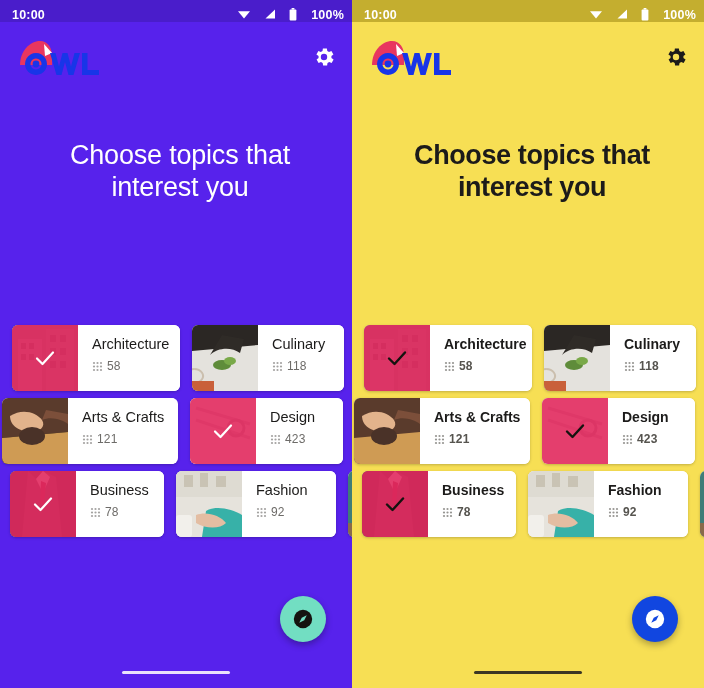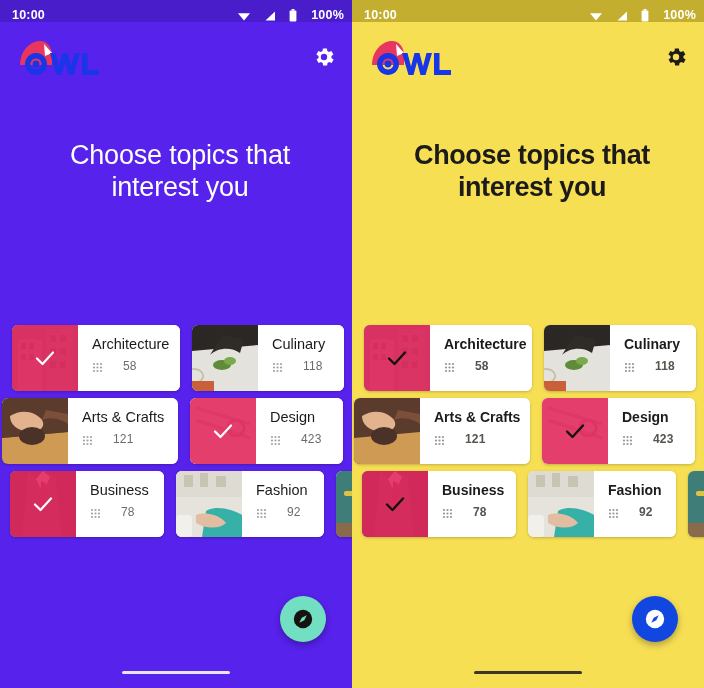--- a/index.html
+++ b/index.html
@@ -24,21 +24,21 @@
     position: relative;
     height: 22px;
     display: flex; align-items: center;
     padding: 7px 8px 0 12px;
     font-size: 12.5px; font-weight: bold;
     letter-spacing: .2px;
   }
   .panel.light .statusbar { background: #4A1DCB; color: #fff; }
   .panel.yellow .statusbar { background: #C4AE2F; color: #fff; }
   .statusbar .clock { flex: 0 0 auto; }
-  .statusbar .sys { margin-left: auto; display: flex; align-items: flex-end; gap: 13px; }
+  .statusbar .sys { margin-left: auto; display: flex; align-items: flex-start; gap: 13px; }
   .sys svg { display: block; }
   .battpct { font-size: 12.5px; font-weight: bold; margin-left: 1px; }
 
   
   .appbar {
     height: 70px; display: flex; align-items: center;
     padding: 0 16px 0 14px;
   }
   .logo { position: relative; width: 100px; height: 44px; flex: 0 0 auto; }
   .logo svg { position: absolute; left: 0; top: 0; }
@@ -127,40 +127,40 @@
     justify-content: flex-start;
     background: #fff;
   }
   .card .tname {
     font-size: 14.5px;
     color: #1C1B1A;
     line-height: 18px;
   }
   .panel.yellow .card .tname { font-weight: bold; font-size: 14px; }
   .card .countrow {
-    display: flex; align-items: flex-end;
+    display: flex; align-items: center;
     margin-top: 6px;
-    gap: 20px;
+    gap: 4px;
   }
   .card .gicon { width: 11px; height: 11px; flex: 0 0 auto; opacity: .62; }
   .card .gicon svg { display:block; }
   .card .count {
     font-size: 12px;
     color: #6d6b68;
     letter-spacing: .2px;
   }
   .panel.yellow .card .count { font-weight: bold; color: #56544f; }
 
   
   .w-arch { width: 168px; }
   .w-culi { width: 152px; }
   .w-arts { width: 176px; }
   .w-desi { width: 153px; }
   .w-busi { width: 154px; }
-  .w-fash { width: 148px; }
+  .w-fash { width: 160px; }
   .w-edge { width: 64px; }
 
   
   .fab {
     position: absolute;
     right: 26px; bottom: 46px;
     width: 46px; height: 46px;
     border-radius: 50%;
     display: flex; align-items: center; justify-content: center;
     box-shadow: 0 3px 7px rgba(0,0,0,.3);

